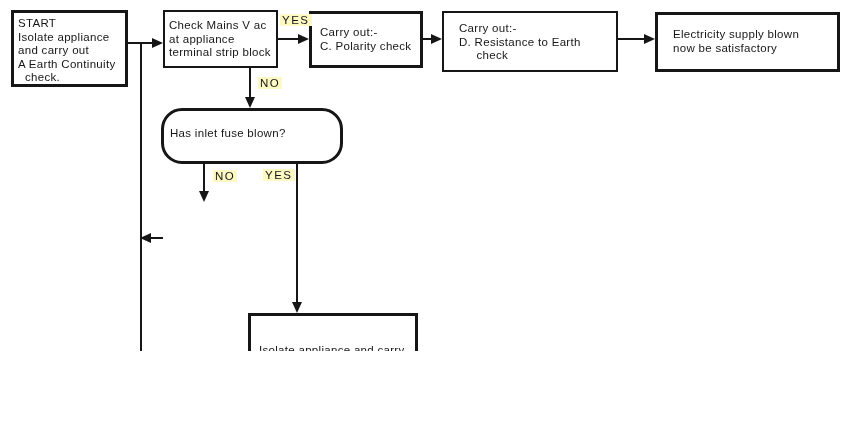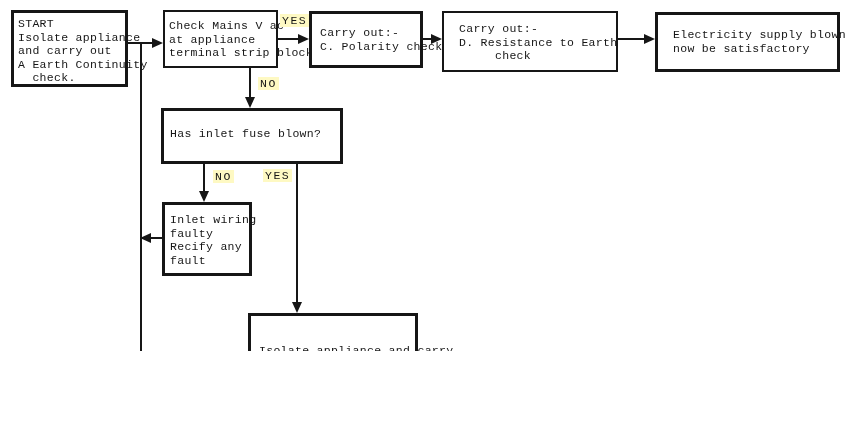--- a/index.html
+++ b/index.html
@@ -1,20 +1,20 @@
 <!DOCTYPE html>
 <html><head>
 <meta charset="utf-8">
 <style>
   html,body{margin:0;padding:0;background:#ffffff;}
   #canvas{
     position:relative;
     width:851px;height:351px;
     background:#ffffff;
-    font-family:Liberation Mono, monospace;
+    font-family:Liberation Sans, sans-serif;
     overflow:hidden;
   }
   .box{
     position:absolute;
     box-sizing:border-box;
     border:3px solid #161616;
     background:#ffffff;
     color:#161616;
     font-size:11.5px;
     line-height:13.5px;
@@ -34,21 +34,21 @@
     letter-spacing:1.5px;
     background:#fef9c3;
     padding:0 2px;
   }
   
   #box-start{left:11px;top:10px;width:117px;height:77px;padding:4px 2px 0 4px;}
   #box-check{left:163px;top:10px;width:115px;height:58px;padding:7px 0 0 4px;border-width:2px;}
   #box-polarity{left:309px;top:11px;width:114px;height:57px;padding:12px 0 0 8px;}
   #box-resistance{left:442px;top:11px;width:176px;height:61px;padding:9px 0 0 15px;border-width:2px;}
   #box-electricity{left:655px;top:12px;width:185px;height:60px;padding:13px 0 0 15px;}
-  #box-fuse{left:161px;top:108px;width:182px;height:56px;padding:16px 0 0 6px;}
+  #box-fuse{left:161px;top:108px;width:182px;height:56px;padding:16px 0 0 6px;border-radius:21px;}
   #box-inlet{left:162px;top:202px;width:90px;height:74px;padding:8px 0 0 5px;}
   #box-short{left:248px;top:313px;width:170px;height:114px;padding:28px 0 0 8px;}
   
   #l-start-check{left:128px;top:42px;width:26px;height:2px;}
   #l-feedback{left:140px;top:42px;width:2px;height:328px;}
   #l-check-polarity{left:277px;top:38px;width:23px;height:2px;}
   #l-polarity-resistance{left:423px;top:38px;width:10px;height:2px;}
   #l-resistance-electricity{left:618px;top:38px;width:28px;height:2px;}
   #l-check-fuse{left:249px;top:68px;width:2px;height:30px;}
   #l-fuse-inlet{left:203px;top:164px;width:2px;height:28px;}
@@ -85,24 +85,20 @@
 at appliance
 terminal strip block</div>
   <div class="box" id="box-polarity">Carry out:-
 C. Polarity check</div>
   <div class="box thin" id="box-resistance">Carry out:-
 D. Resistance to Earth
      check</div>
   <div class="box" id="box-electricity">Electricity supply blown
 now be satisfactory</div>
   <div class="box" id="box-fuse">Has inlet fuse blown?</div>
-  <div class="box" id="box-inlet">Inlet wiring
-faulty
-Recify any
-fault</div>
   <div class="box" id="box-short">Isolate appliance and carry
 out:-
 B. Short Circuit check
 Rectify any fault including
 replacing fuses as
 necessary</div>
 
   <div class="line" id="l-start-check"></div>
   <div class="line" id="l-feedback"></div>
   <div class="line" id="l-check-polarity"></div>

